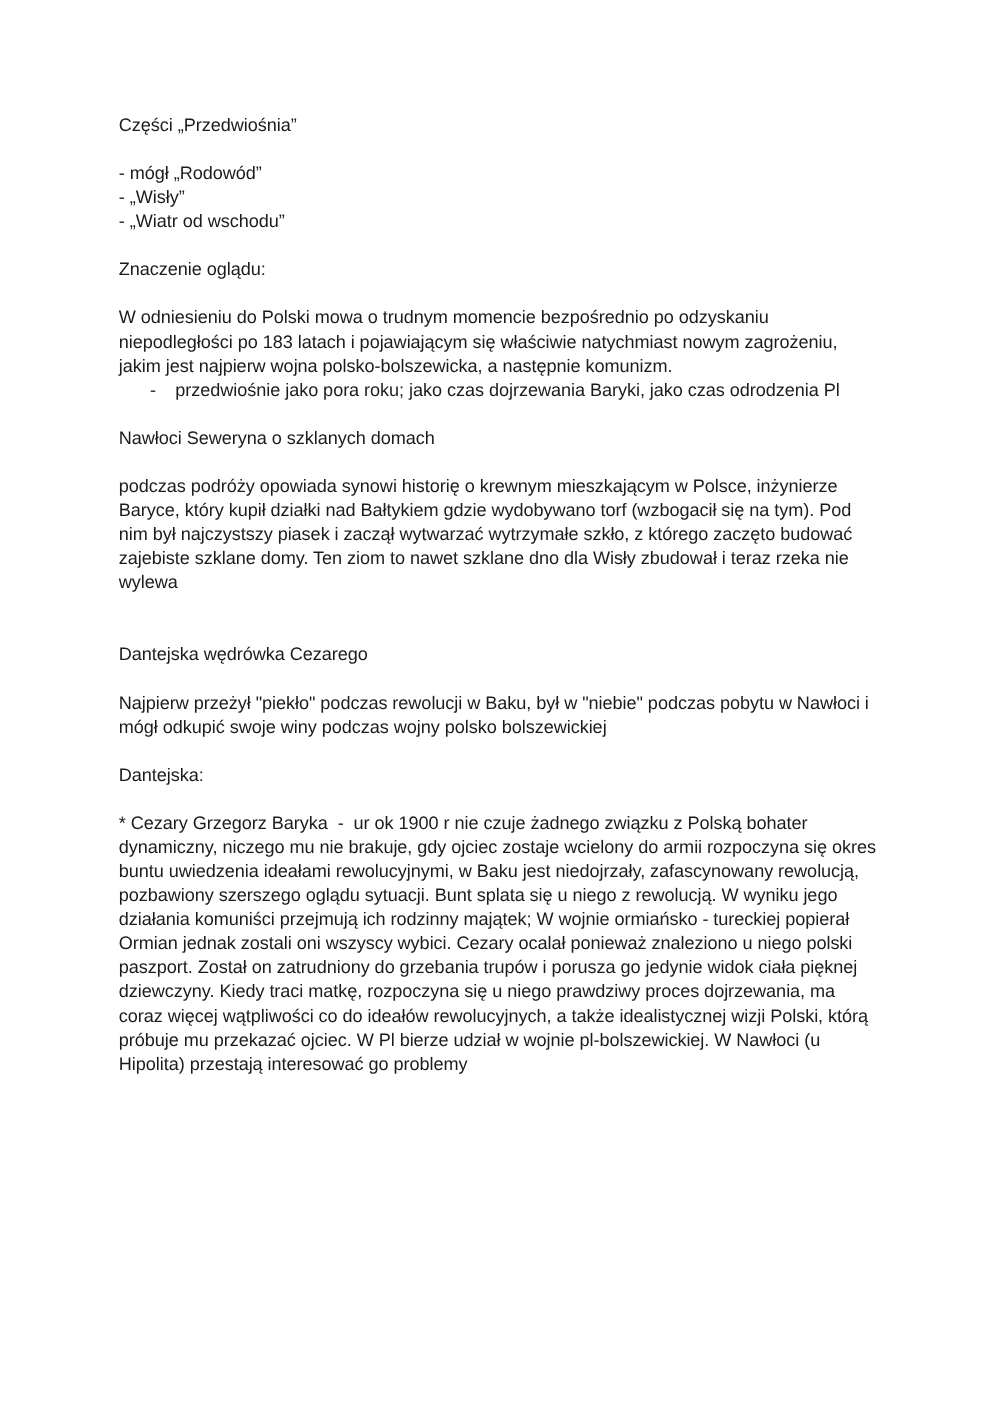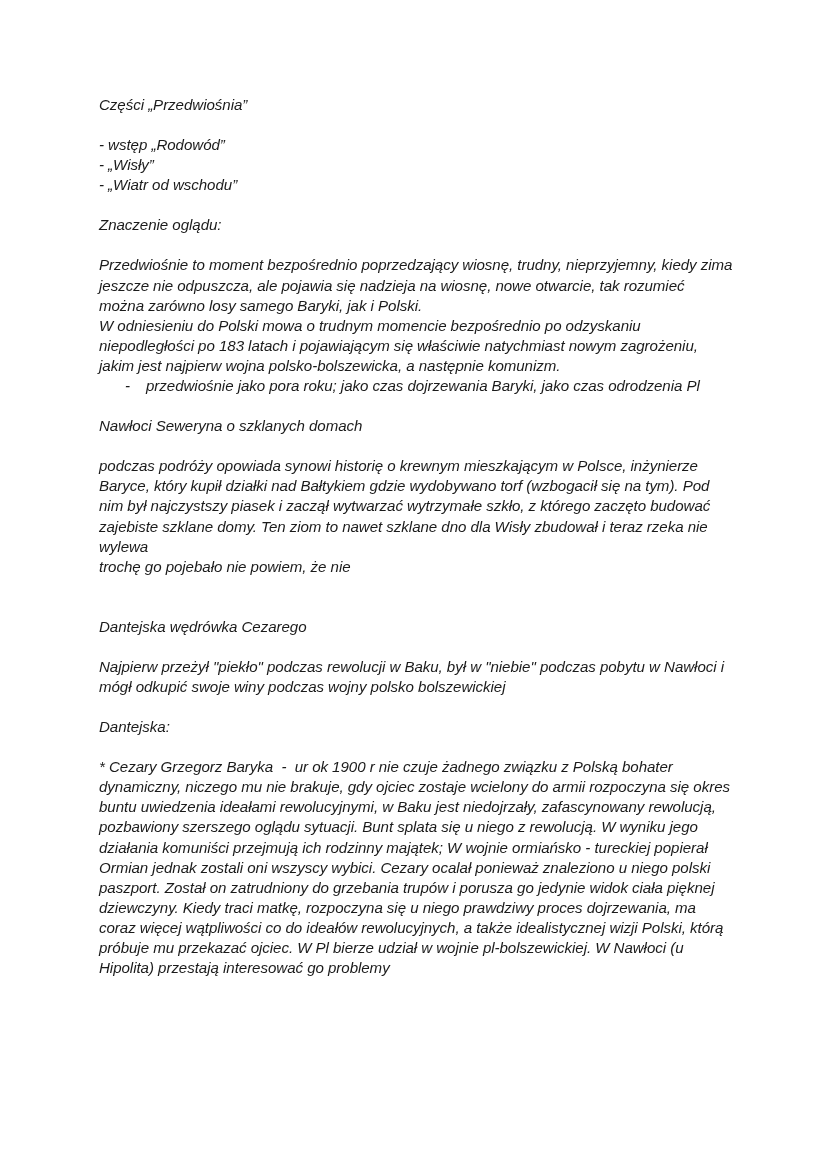--- a/index.html
+++ b/index.html
@@ -17,21 +17,20 @@
     overflow: hidden;
   }
 
   .page {
     position: relative;
     width: 828px;
     height: 1169px;
     background: #ffffff;
     box-sizing: border-box;
     padding: 95px 98px 0 99px;
-    font-style: italic;
   }
 
   .doc {
     width: 634px;
     font-size: 15.1px;
     line-height: 20.1px;
     letter-spacing: -0.05px;
   }
 
   
@@ -84,45 +83,43 @@
 <body style="color: rgb(27, 27, 27); background: rgb(255, 255, 255);">
 
 <div class="page" style="background: rgb(255, 255, 255);">
   <div class="doc">
 
     <p class="block heading">Części „Przedwiośnia”</p>
 
     <div class="gap-1"></div>
 
     <ul class="list">
-      <li>- wstęp „Rodowód”</li>
+      <li>- mógł „Rodowód”</li>
       <li>- „Wisły”</li>
       <li>- „Wiatr od wschodu”</li>
     </ul>
 
     <div class="gap-1"></div>
 
     <section>
       <p class="block heading">Znaczenie oglądu:</p>
       <div class="gap-1"></div>
-      <p class="block para">Przedwiośnie to moment bezpośrednio poprzedzający wiosnę, trudny, nieprzyjemny, kiedy zima jeszcze nie odpuszcza, ale pojawia się nadzieja na wiosnę, nowe otwarcie, tak rozumieć można zarówno losy samego Baryki, jak i Polski.</p>
       <p class="block para">W odniesieniu do Polski mowa o trudnym momencie bezpośrednio po odzyskaniu niepodległości po 183 latach i pojawiającym się właściwie natychmiast nowym zagrożeniu, jakim jest najpierw wojna polsko-bolszewicka, a następnie komunizm.</p>
       <div class="dash-item">
         <span class="dash">-</span>
         <span>przedwiośnie jako pora roku; jako czas dojrzewania Baryki, jako czas odrodzenia Pl</span>
       </div>
     </section>
 
     <div class="gap-1"></div>
 
     <section>
       <p class="block heading">Nawłoci Seweryna o szklanych domach</p>
       <div class="gap-1"></div>
       <p class="block para">podczas podróży opowiada synowi historię o krewnym mieszkającym w Polsce, inżynierze Baryce, który kupił działki nad Bałtykiem gdzie wydobywano torf (wzbogacił się na tym). Pod nim był najczystszy piasek i zaczął wytwarzać wytrzymałe szkło, z którego zaczęto budować zajebiste szklane domy. Ten ziom to nawet szklane dno dla Wisły zbudował i teraz rzeka nie wylewa</p>
-      <p class="block para">trochę go pojebało nie powiem, że nie</p>
     </section>
 
     <div class="gap-1"></div>
 
 
     <div class="gap-1"></div>
 
     <section>
       <p class="block heading">Dantejska wędrówka Cezarego</p>
       <div class="gap-1"></div>

